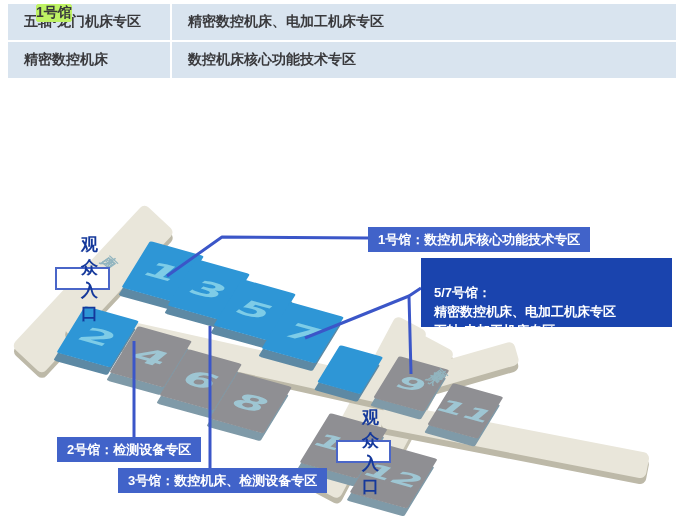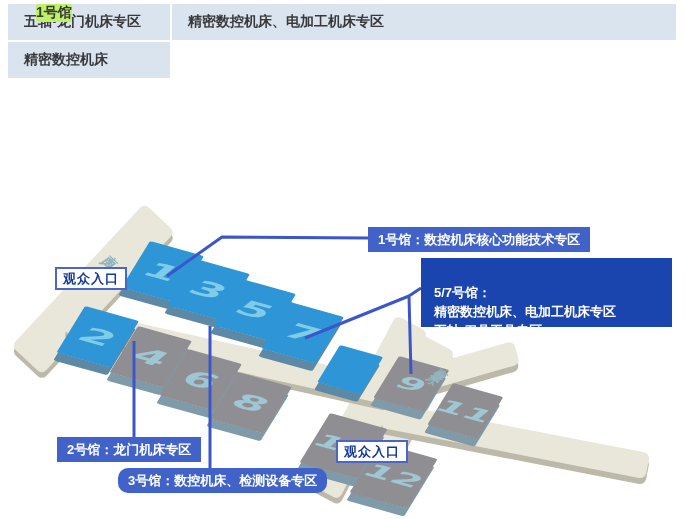--- a/index.html
+++ b/index.html
@@ -27,38 +27,39 @@
   .lines-long  { background-image:linear-gradient(to right,transparent 64%,#fff 64%,#fff 67%,transparent 67%),
                  linear-gradient(to bottom,transparent 46%,#fff 46%,#fff 48%,transparent 48%); }
   .road-label { position:absolute; transform-origin:0 0; writing-mode:vertical-rl;
                 color:#92b5bf; font-size:12px; font-weight:bold; letter-spacing:3px; z-index:3; }
 
   
   #leader-lines { position:absolute; inset:0; z-index:5; pointer-events:none; }
   .callout { position:absolute; background:#4163c9; color:#fff; font-weight:bold;
              font-size:13px; line-height:17px; padding:4px 10px; white-space:nowrap; z-index:6; }
   .callout.dark { background:#1a44ae; padding:25px 13px; line-height:19px; }
-  .entrance { position:absolute; width:72px; height:23px; background:#fff; border:2px solid #4a66c8;
-              color:#14389b; font-size:13px; font-weight:bold; display:flex; align-items:center;
-              justify-content:center; z-index:6; letter-spacing:1px; }
+  .entrance { position:absolute; width:55px; height:23px; background:#fff; border:2px solid #4a66c8;
+              color:#14389b; font-size:17px; font-weight:bold; display:flex; align-items:center;
+              justify-content:center; z-index:6; letter-spacing:1px;padding-left:24px; }
 </style>
 </head>
 <body>
 
 <div id="stage">
 
   <div id="hall-table">
     <div class="cell hall">7号馆</div>
     <div class="cell zone">五轴•龙门机床专区</div>
     <div class="cell hall">5号馆</div>
     <div class="cell zone">精密数控机床、电加工机床专区</div>
     <div class="cell hall">3号馆</div>
     <div class="cell hall">2号馆</div>
     <div class="cell zone">精密数控机床</div>
     <div class="cell hall">1号馆</div>
+    <div class="cell zone">数控机床核心功能技术专区</div>
   </div>
 
   <div class="road" style="width:195px;height:42px;transform:translate(175px,232px) rotate(133deg);box-shadow:4px -4px 0 #bdb9a8;"></div>
   <div class="road" style="width:190px;height:36px;transform:translate(428px,332px) rotate(118deg);box-shadow:5px -3px 0 #bdb9a8;"></div>
   <div class="road" style="width:140px;height:64px;transform:translate(455px,352px) rotate(118deg);box-shadow:5px -3px 0 #c6c2b2;"></div>
   <div class="road" style="width:350px;height:26px;transform:translate(70px,308px) rotate(12.5deg);box-shadow:1px 6px 0 #bdb9a8;"></div>
   <div class="road" style="width:120px;height:24px;transform:translate(398px,374px) rotate(-16deg);box-shadow:-2px 6px 0 #bdb9a8;"></div>
   <div class="road" style="width:270px;height:26px;transform:translate(385px,402px) rotate(11deg);box-shadow:1px 6px 0 #bdb9a8;"></div>
 
   <div class="road-label" style="left:118px;top:246px;transform:rotate(43deg) skewX(-12deg);">南入口</div>
@@ -109,21 +110,21 @@
     <polyline points="421,288 409,296 411,374" fill="none" stroke="#3b56c8" stroke-width="3" stroke-linejoin="round"></polyline>
     <polyline points="409,296 305,338" fill="none" stroke="#3b56c8" stroke-width="3" stroke-linejoin="round"></polyline>
     <polyline points="134,438 134,341" fill="none" stroke="#3b56c8" stroke-width="3"></polyline>
     <polyline points="210,469 210,326" fill="none" stroke="#3b56c8" stroke-width="3"></polyline>
   </svg>
 
   <div class="callout" style="left:368px;top:227px;">1号馆：数控机床核心功能技术专区</div>
   <div class="callout dark" style="left:421px;top:258px;width:251px;height:69px;">
     <div>5/7号馆：</div>
     <div>精密数控机床、电加工机床专区</div>
-    <div>五轴·刀具工具专区</div>
+    <div>五轴·电加工机床专区</div>
   </div>
-  <div class="callout" style="left:57px;top:437px;">2号馆：龙门机床专区</div>
-  <div class="callout" style="left:118px;top:468px;border-radius:10px;">3号馆：数控机床、检测设备专区</div>
+  <div class="callout" style="left:57px;top:437px;">2号馆：检测设备专区</div>
+  <div class="callout" style="left:118px;top:468px;">3号馆：数控机床、检测设备专区</div>
 
   <div class="entrance" style="left:55px;top:267px;">观众入口</div>
   <div class="entrance" style="left:336px;top:440px;">观众入口</div>
 
 </div>
 
 </body></html>

